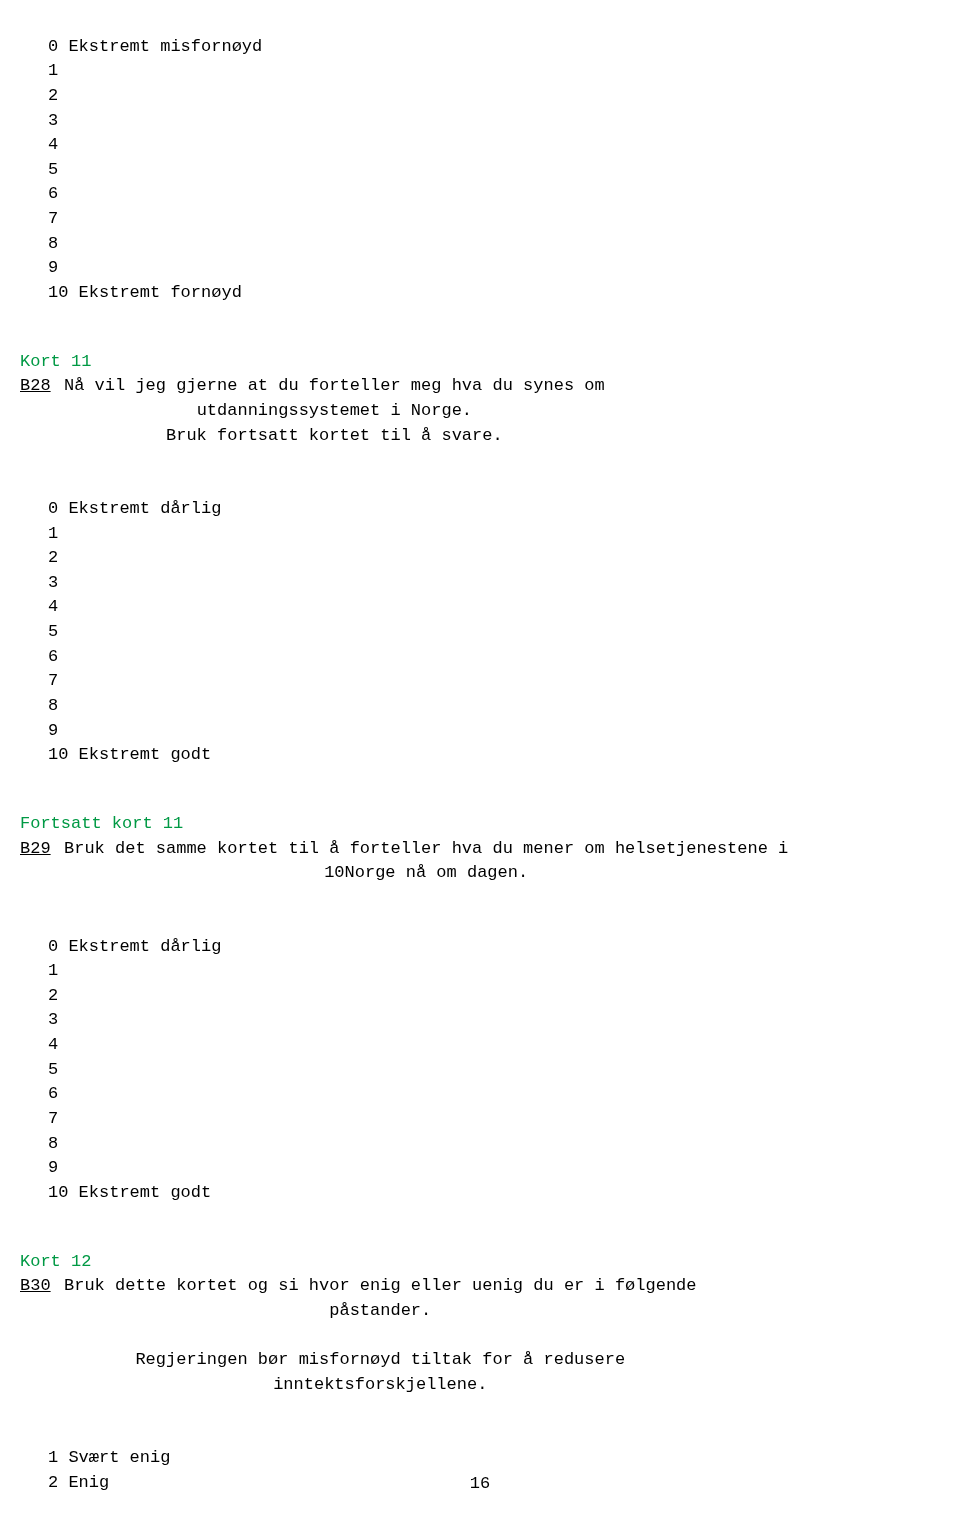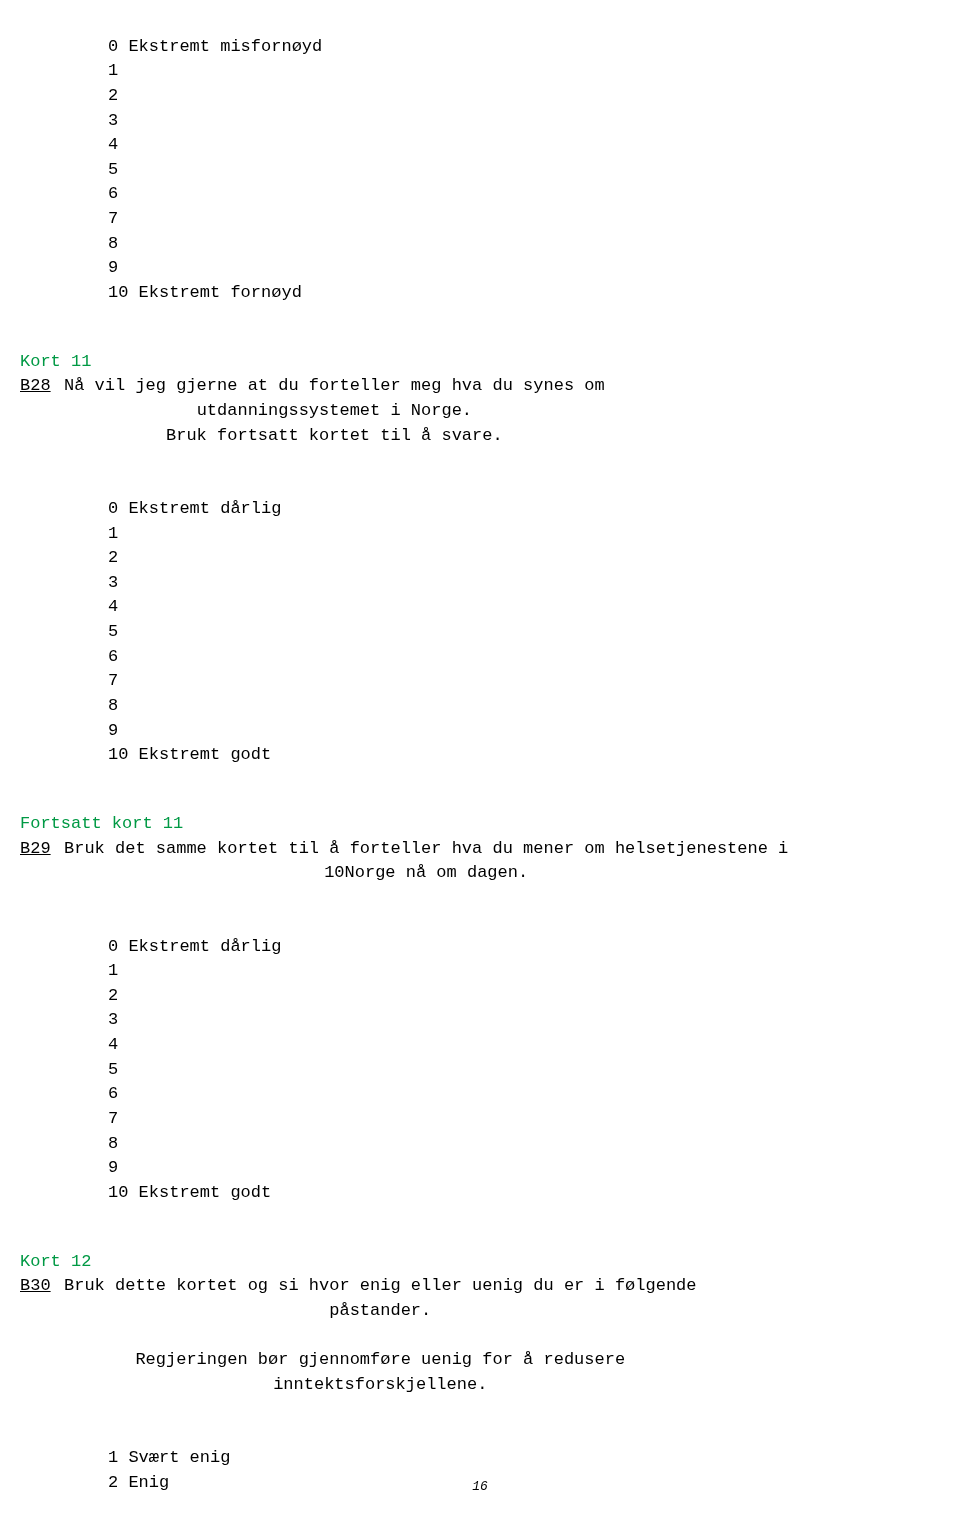--- a/index.html
+++ b/index.html
@@ -15,21 +15,21 @@
     line-height: 1.45;
     color: #000000;
     position: relative;
     box-sizing: border-box;
     padding: 10px 0 0 0;
   }
   .block {
     white-space: pre;
   }
   .left-margin {
-    padding-left: 108px;
+    padding-left: 48px;
   }
   .q-code {
     display: inline-block;
     width: 44px;
     vertical-align: top;
     text-decoration: underline;
   }
   .q-body {
     display: inline-block;
     vertical-align: top;
@@ -40,22 +40,21 @@
   }
   .kort-line {
     padding-left: 20px;
   }
   .page-num {
     position: absolute;
     bottom: 20px;
     width: 100%;
     text-align: center;
     font-family: "Courier New", Courier, monospace;
-    font-size: 13px;
-    font-style: italic;
+    font-size: 17px;
   }
   .gap {
     height: 24px;
   }
   .gap2 {
     height: 44px;
   }
 </style>
 </head>
 <body>
@@ -129,21 +128,21 @@
 
 <div class="gap2"></div>
 
 <div class="kort-line">
   <span class="kort">Kort 12</span>
 </div>
 <div class="kort-line">
   <span class="q-code">B30</span><span class="q-body block"><span>Bruk dette kortet og si hvor enig eller uenig du er i følgende</span>
 <span>påstander.</span>
 
-<span>Regjeringen bør gjennomføre uenig for å redusere</span>
+<span>Regjeringen bør misfornøyd tiltak for å redusere</span>
 <span>inntektsforskjellene.</span></span>
 </div>
 
 <div class="gap"></div>
 
 <div class="block left-margin">
 <span>1 Svært enig</span>
 <span>2 Enig</span>
 </div>
 

